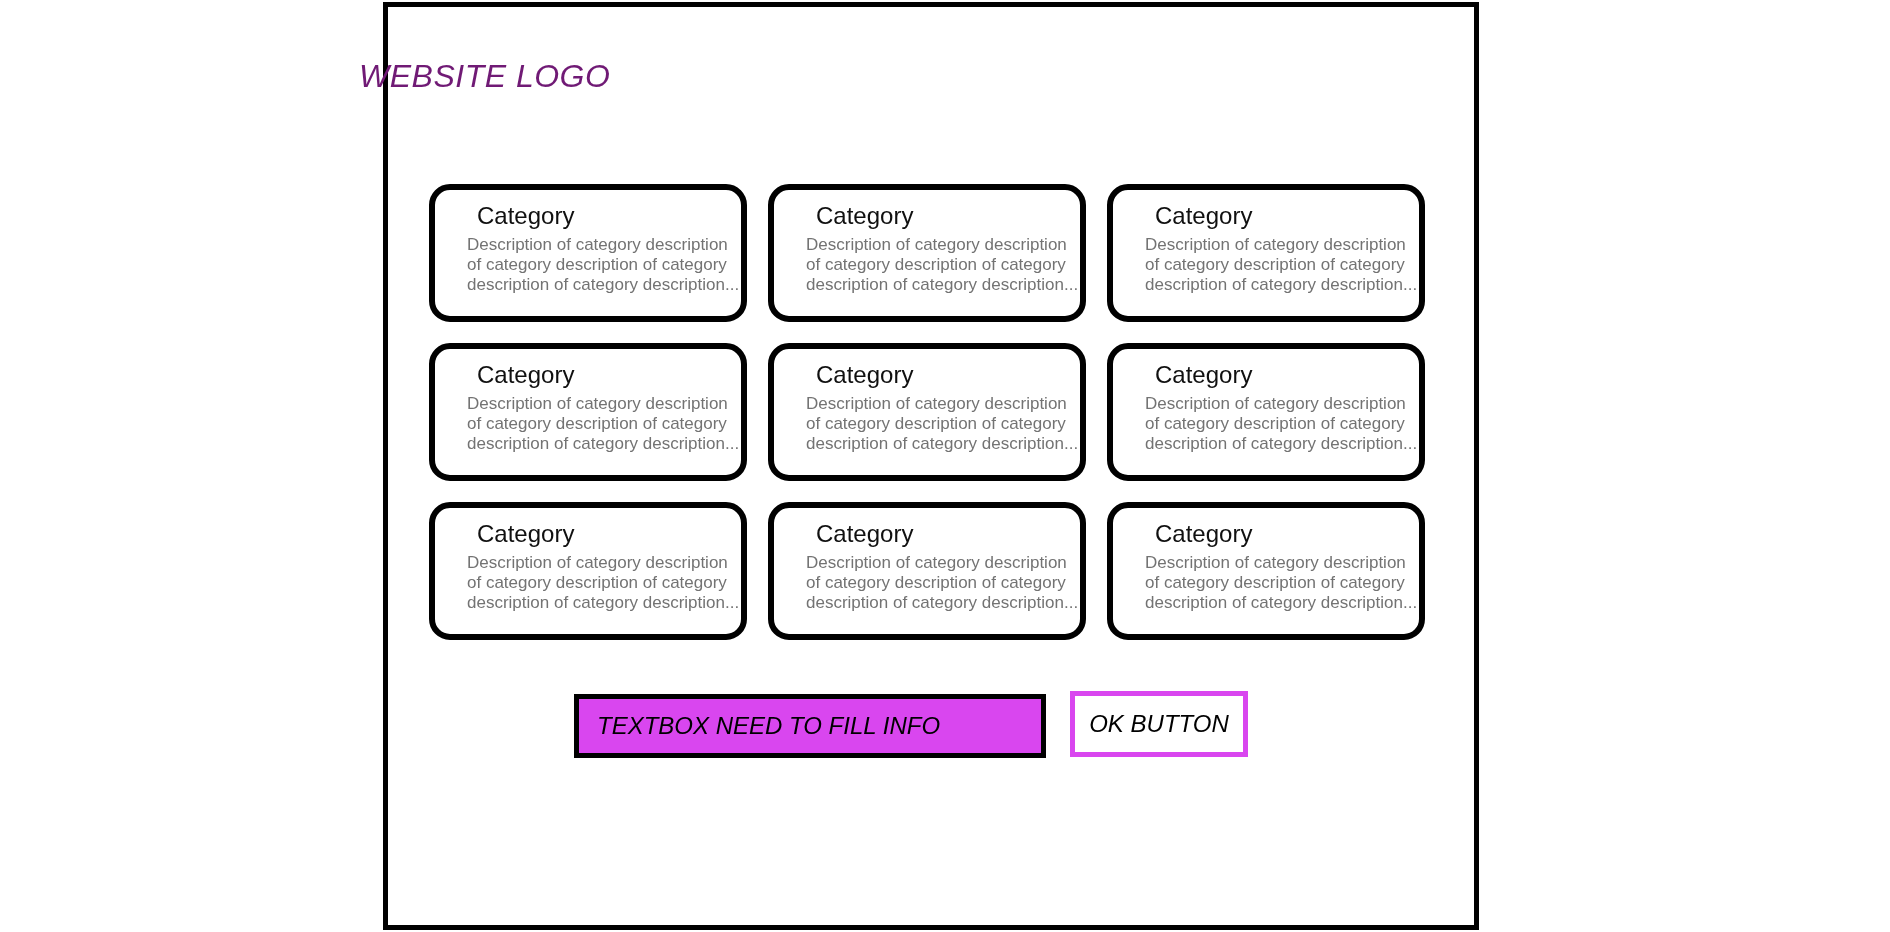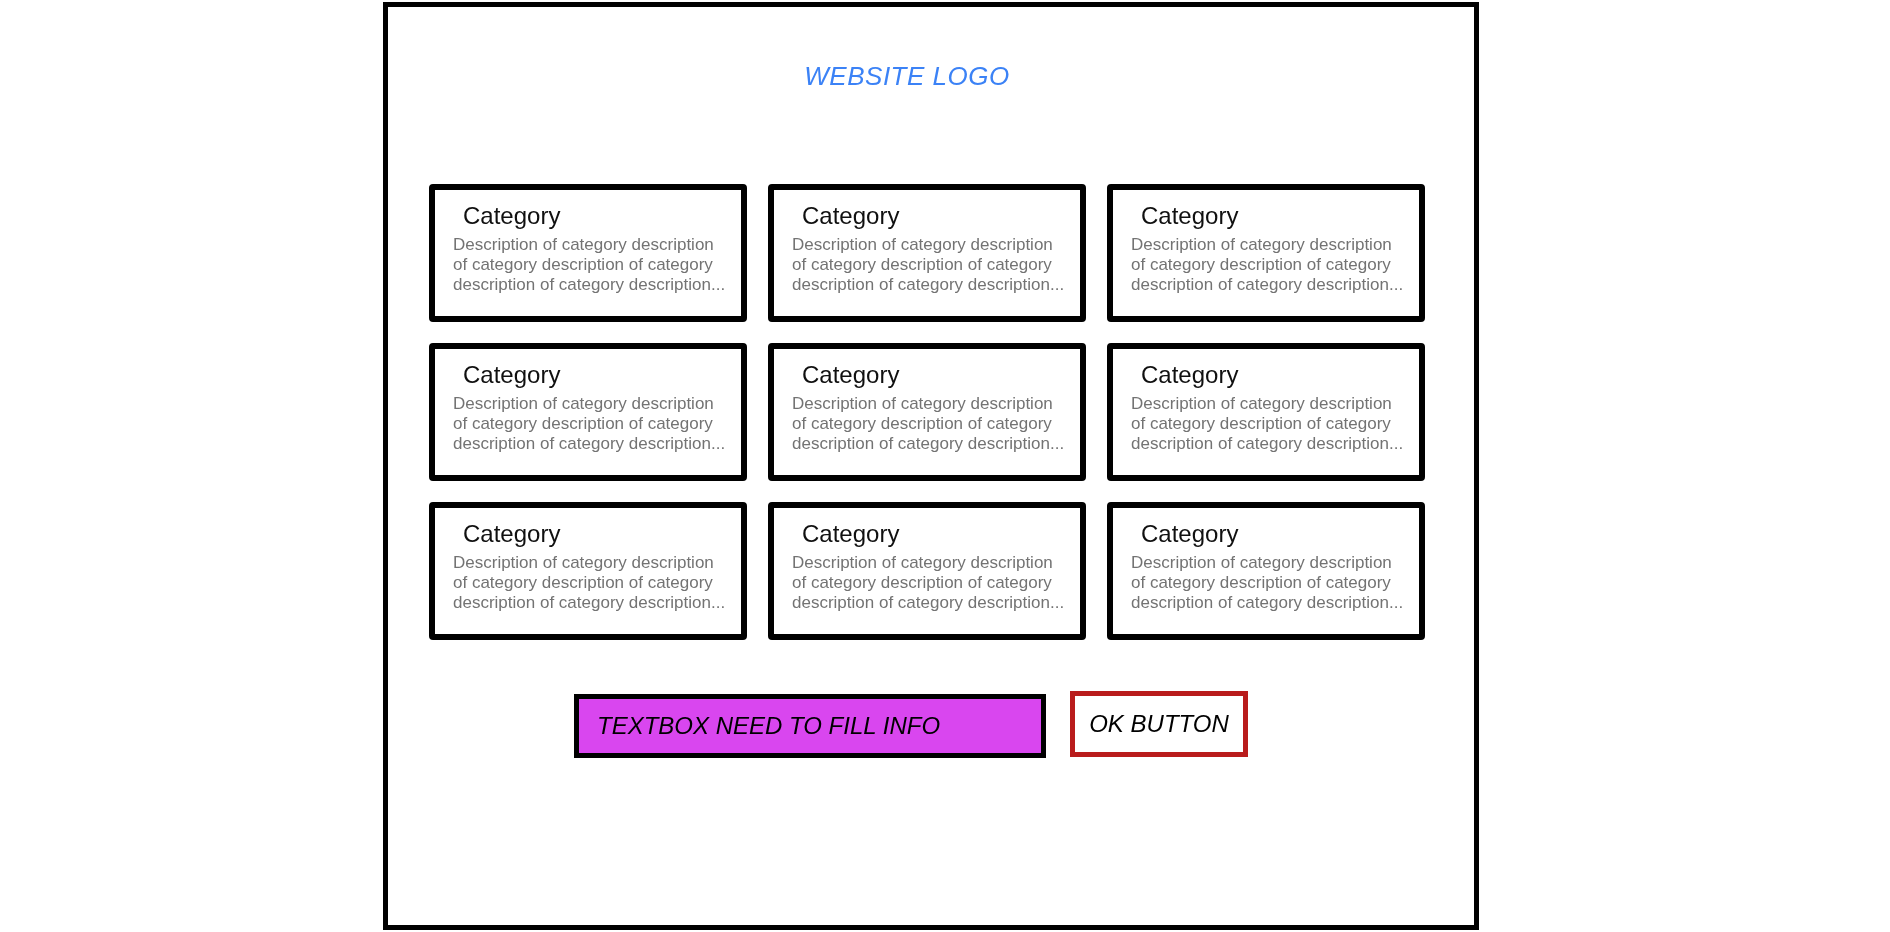--- a/index.html
+++ b/index.html
@@ -23,43 +23,42 @@
     height: 928px;
     box-sizing: border-box;
     border: 5px solid #000000;
     background: #ffffff;
   }
   .logo {
     position: absolute;
     left: 359px;
     top: 60px;
     width: 1096px;
-    text-align: center;
     font-style: italic;
-    font-size: 26px;
+    font-size: 32px;
     line-height: 32px;
     letter-spacing: 0.5px;
-    color: #3b82f6;
+    color: #701a75;
   }
   .grid {
     position: absolute;
     left: 429px;
     top: 184px;
     display: grid;
     grid-template-columns: repeat(3, 318px);
     grid-auto-rows: 138px;
     column-gap: 21px;
     row-gap: 21px;
   }
   .card {
     box-sizing: border-box;
     border: 6px solid #000000;
-    border-radius: 4px;
-    background: #ffffff;
-    padding: 9px 10px 0 18px;
+    border-radius: 21px;
+    background: #ffffff;
+    padding: 9px 10px 0 32px;
     overflow: hidden;
   }
   .card-title {
     font-size: 24px;
     line-height: 33px;
     margin-left: 10px;
     color: #101010;
   }
   .card-desc {
     margin-top: 3px;
@@ -87,21 +86,21 @@
     background: #d946ef;
     outline: none;
   }
   .ok-button {
     position: absolute;
     left: 1070px;
     top: 691px;
     width: 178px;
     height: 66px;
     box-sizing: border-box;
-    border: 5px solid #b91c1c;
+    border: 5px solid #d946ef;
     border-radius: 0;
     background: #ffffff;
     font-family: "Liberation Sans", sans-serif;
     font-style: italic;
     font-size: 24px;
     color: #000000;
     display: flex;
     align-items: center;
     justify-content: center;
     cursor: pointer;

